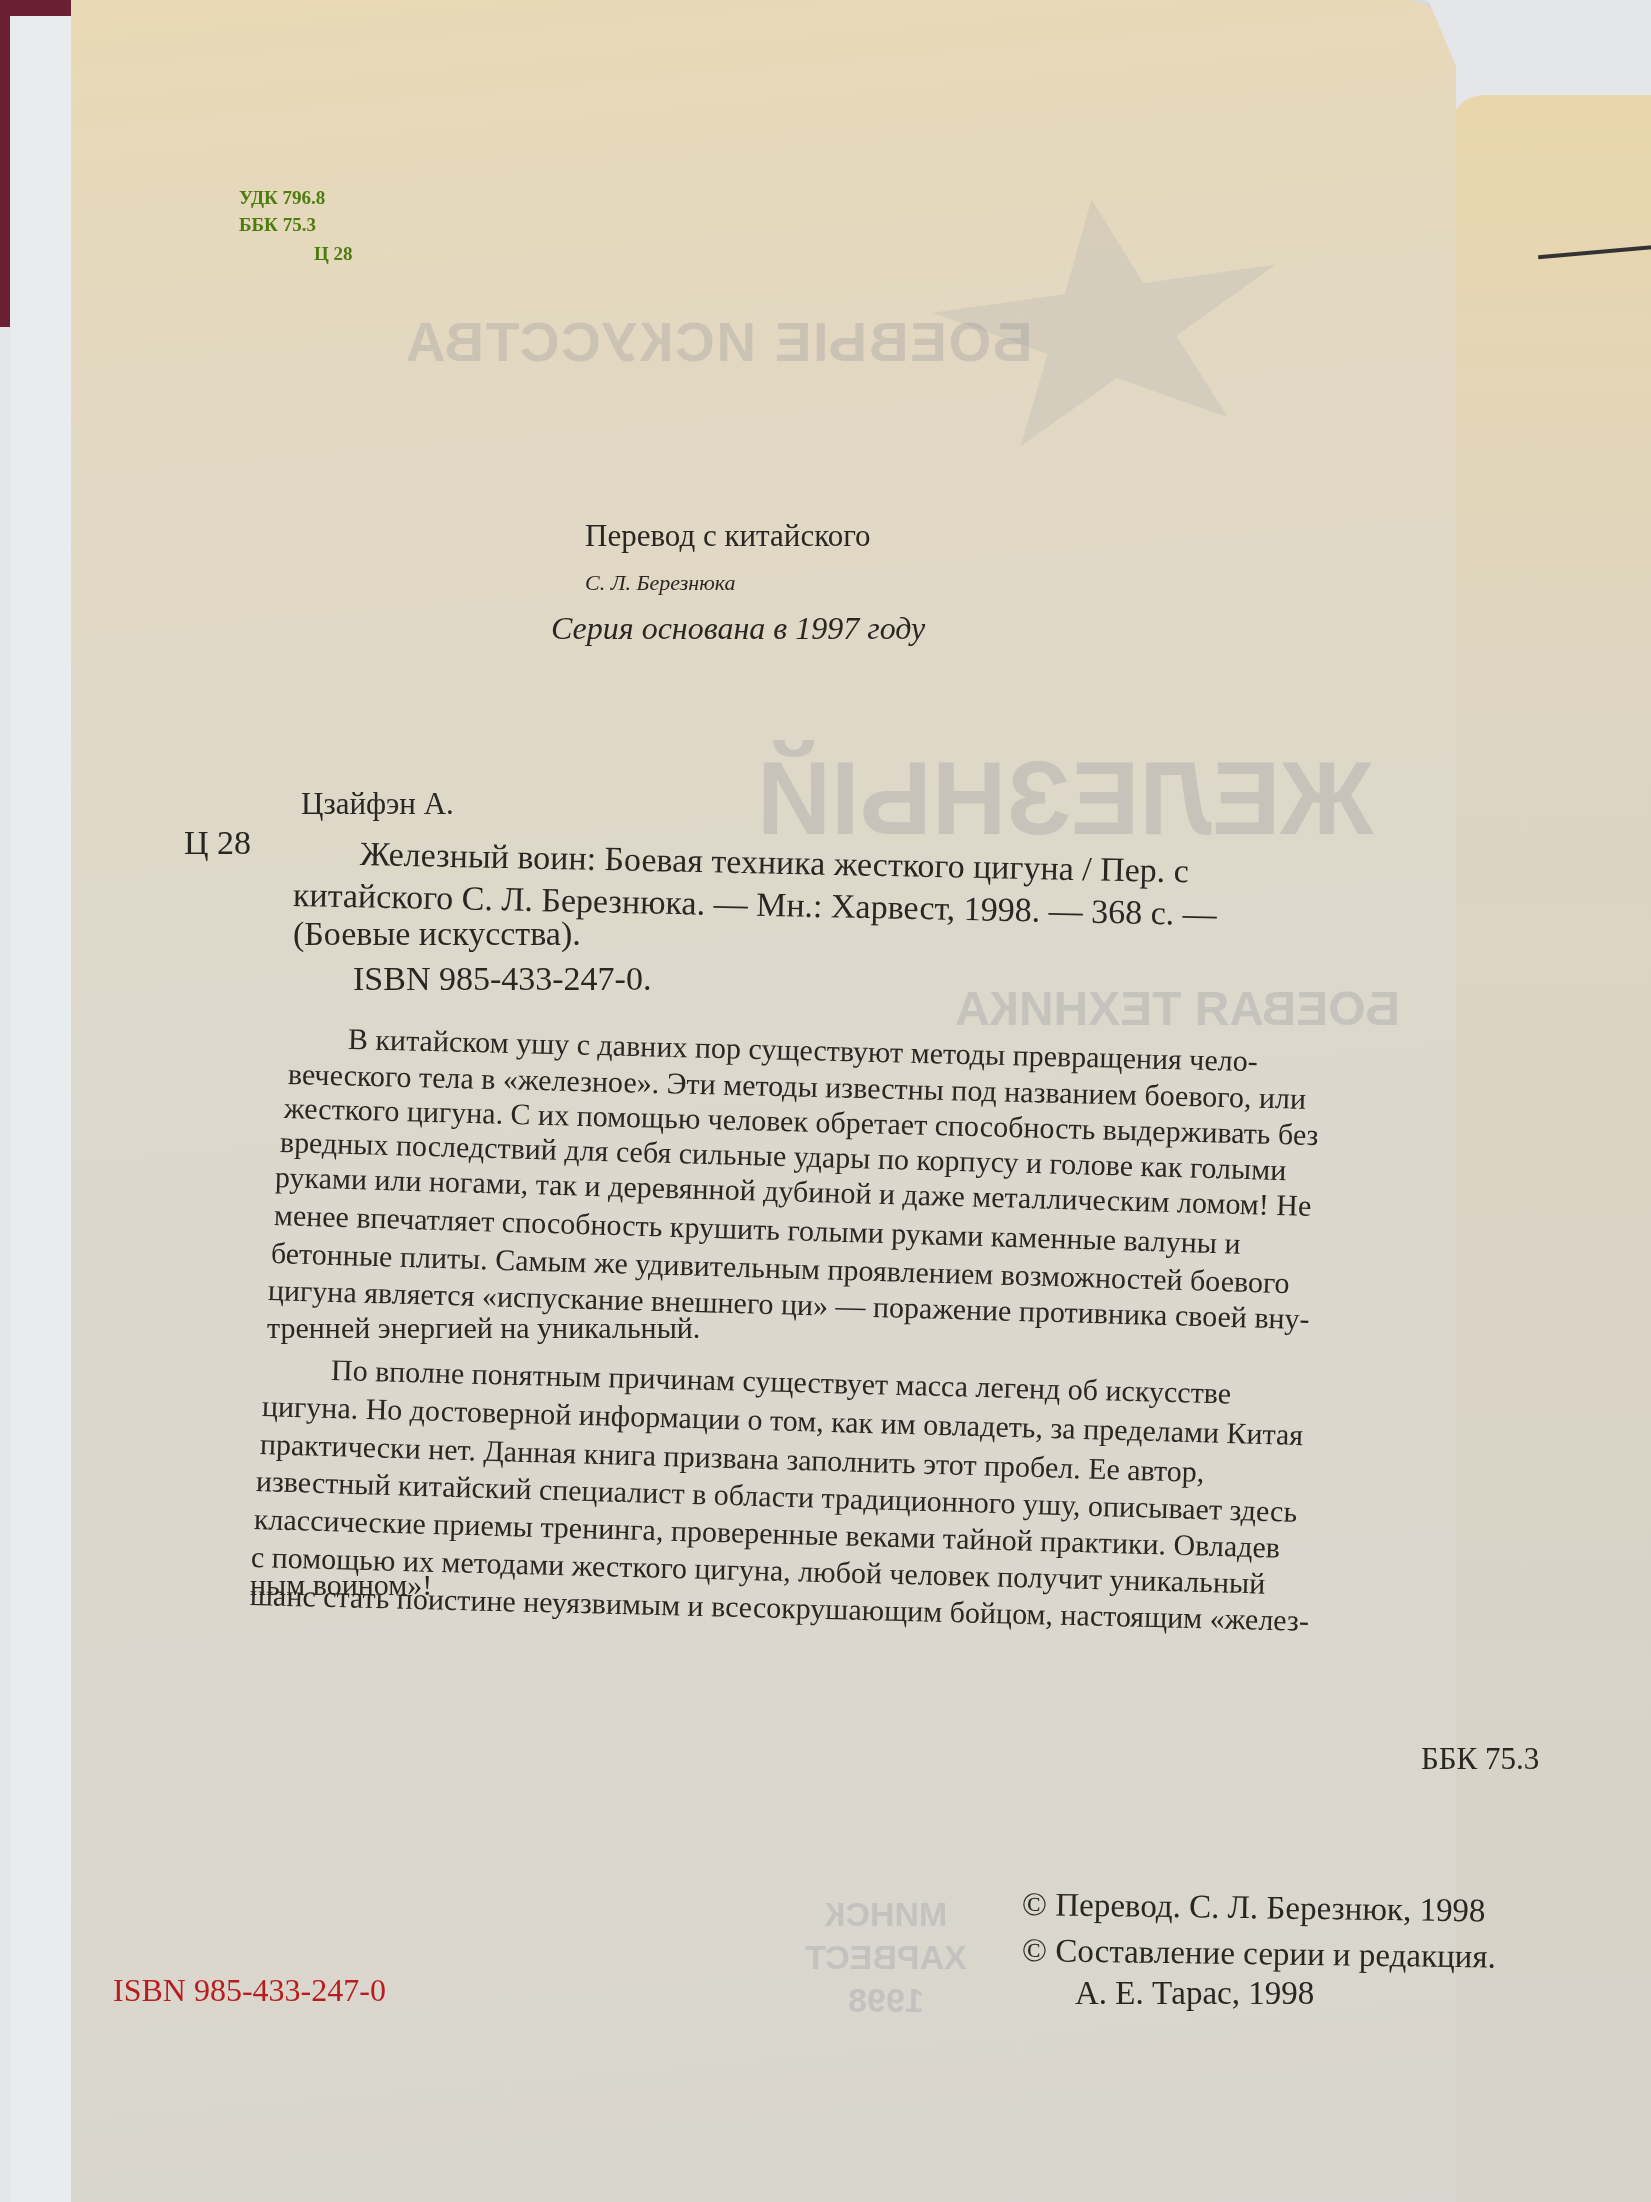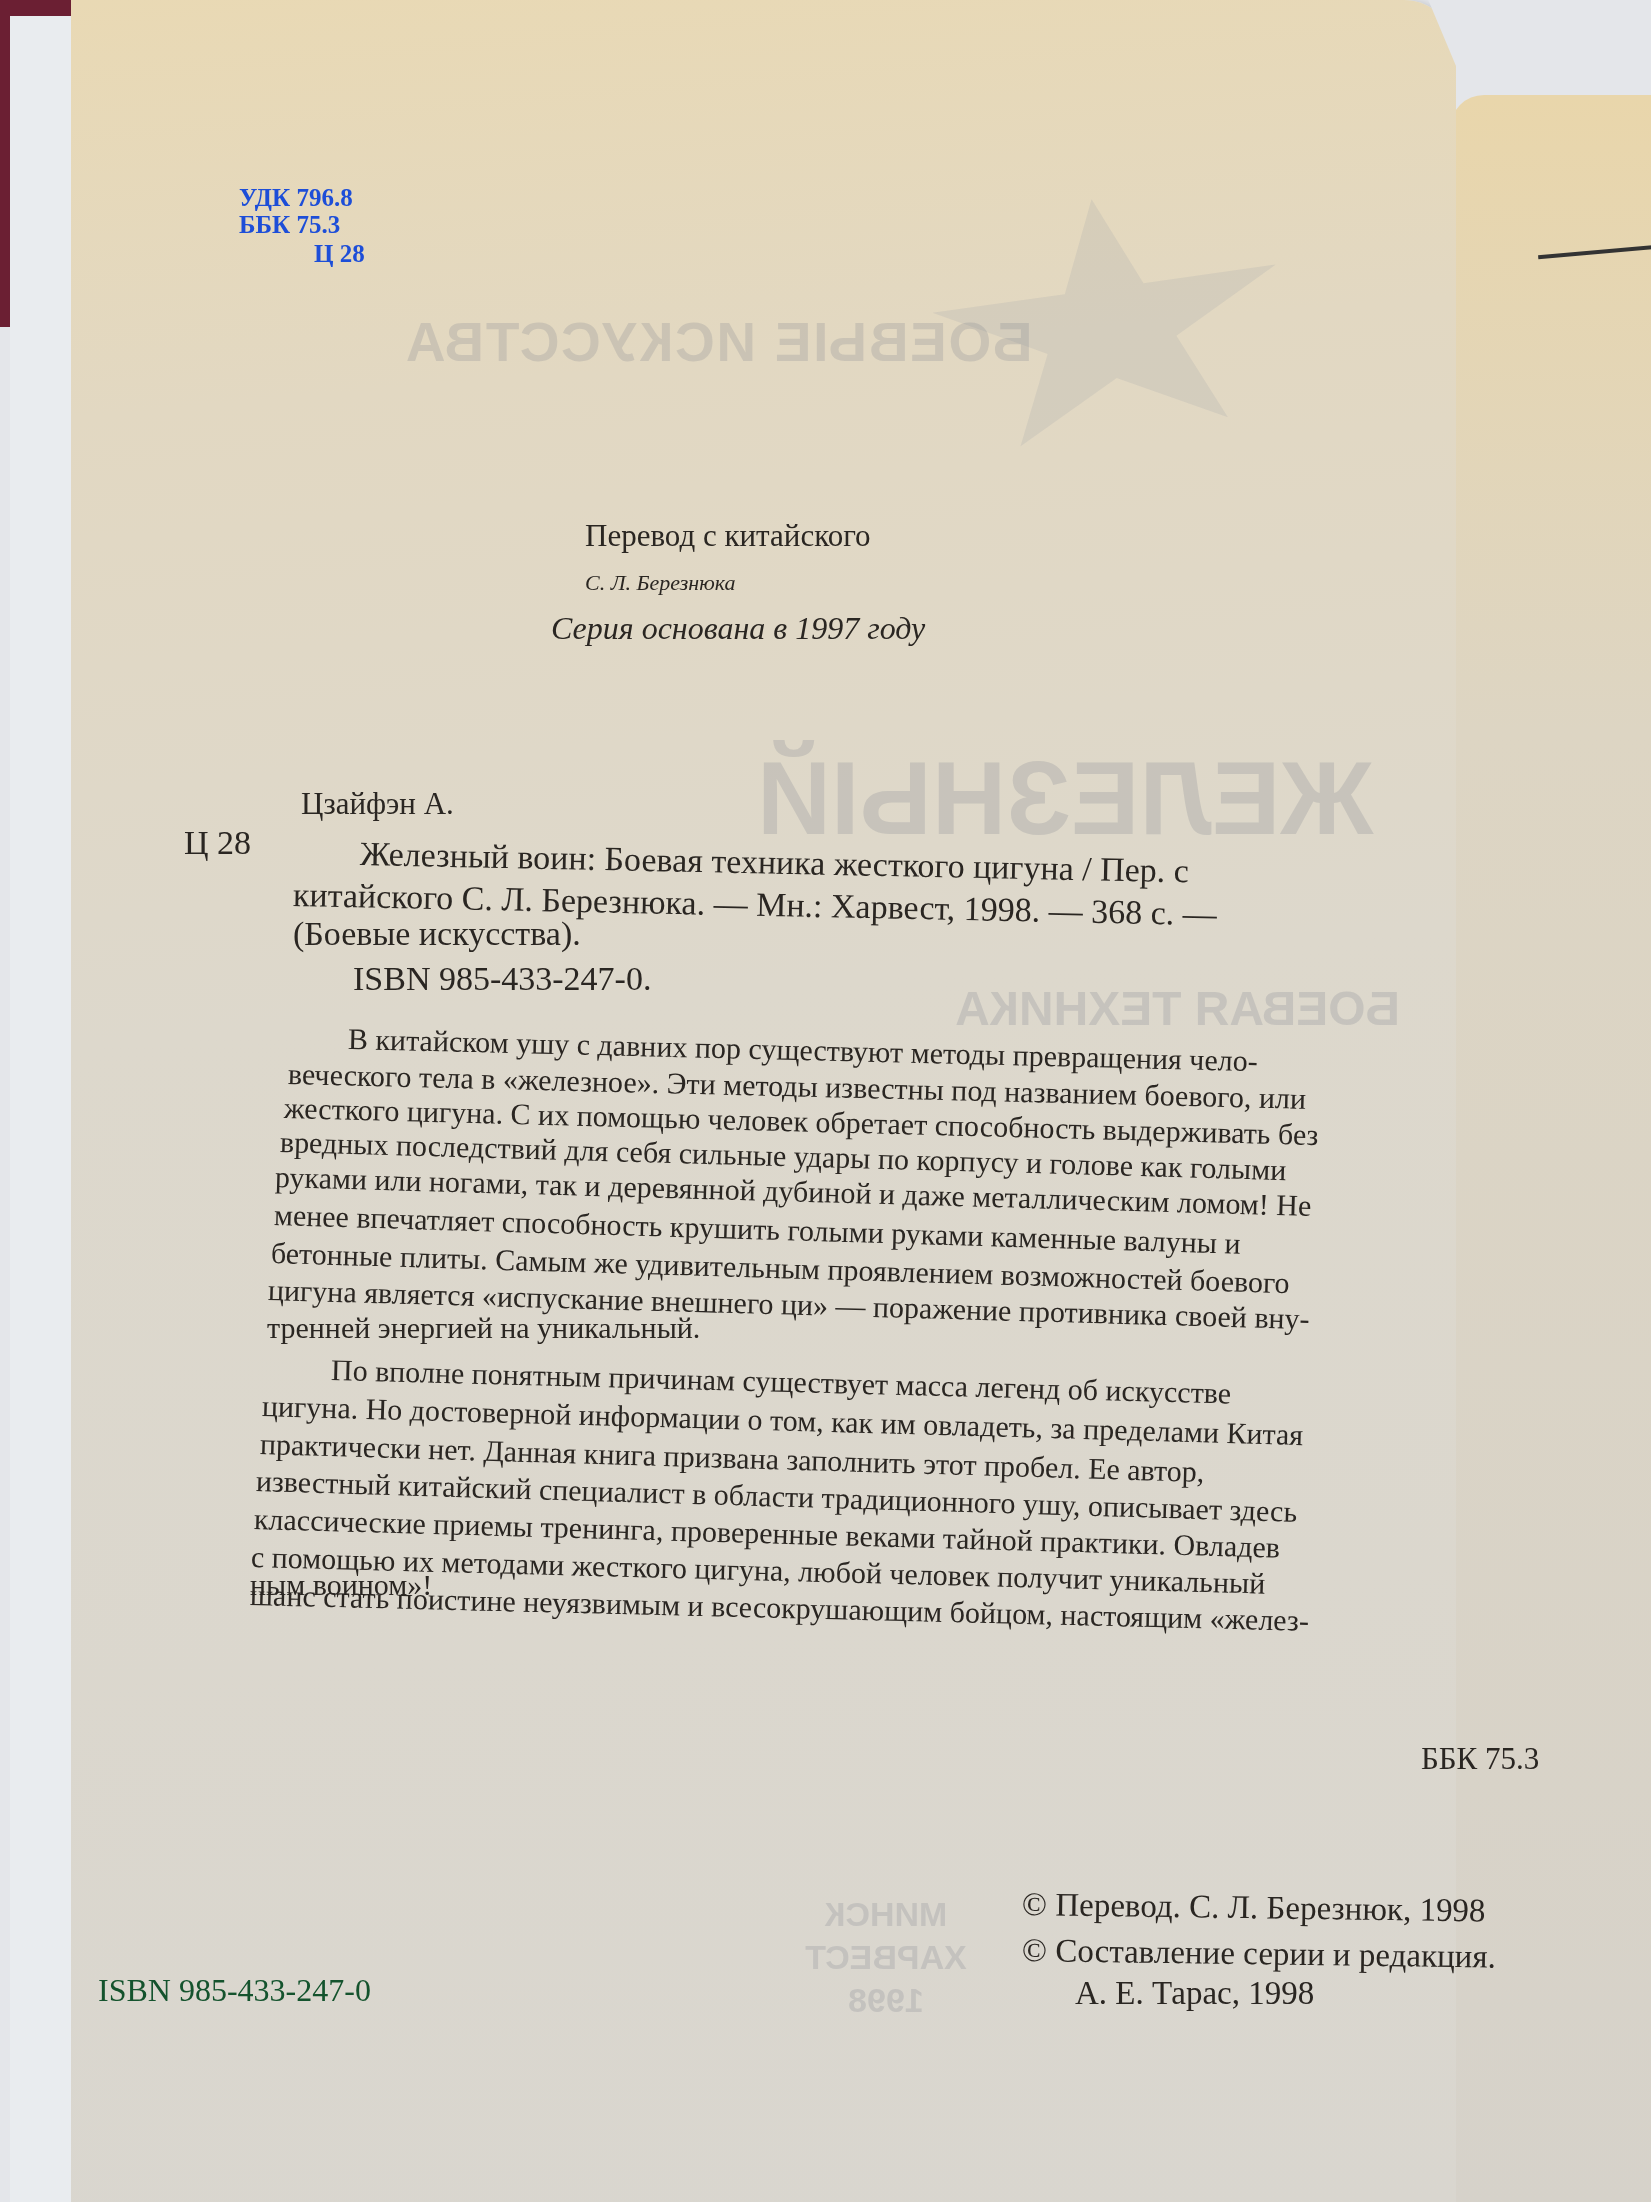--- a/index.html
+++ b/index.html
@@ -38,21 +38,21 @@
     .ghost { position: absolute; color: rgba(120,125,135,0.22); font-family: "Liberation Sans", sans-serif; font-weight: bold; transform: scaleX(-1); }
     .ghost-star {
       position: absolute; left: 929px; top: 198px; width: 361px; height: 258px;
       background: rgba(150,155,165,0.18);
       clip-path: polygon(50% 0%, 61% 35%, 98% 35%, 68% 57%, 79% 91%, 50% 70%, 21% 91%, 32% 57%, 2% 35%, 39% 35%);
       transform: rotate(-8deg);
     }
     .txt { position: absolute; white-space: nowrap; }
     .bold { font-weight: normal; }
     .ital { font-style: italic; }
-    .udk { left: 239px; font-size: 25px; line-height: 29px; font-weight: bold; color: #1d4ed8; }
+    .udk { left: 239px; font-size: 19px; line-height: 29px; font-weight: bold; color: #4d7c0f; }
     .center-block { left: 585px; width: 533px; font-size: 31px; }
     .bib { font-size: 34px; line-height: 38px; }
     .para-line { font-size: 30px; line-height: 34px; position: absolute; white-space: nowrap; }
   </style>
 </head>
 <body>
 
 <div class="cover-edge"></div>
 <div class="cover-top"></div>
 <div class="backdrop-white"></div>
@@ -104,14 +104,14 @@
   <div class="para-line" style="left:250px; top:1578px; transform:rotate(1.4deg); transform-origin:left;">шанс стать поистине неуязвимым и всесокрушающим бойцом, настоящим «желез-</div>
   <div class="para-line" style="left:250px; top:1568px;">ным  воином»!</div>
 </div>
 
 <div class="txt bold" style="left:1421px; top:1741px; font-size:31px;">ББК  75.3</div>
 
 <div class="txt" style="left:1022px; top:1886px; font-size:33px; transform:rotate(0.8deg); transform-origin:left;">©  Перевод.  С. Л. Березнюк, 1998</div>
 <div class="txt" style="left:1022px; top:1932px; font-size:33px; transform:rotate(0.8deg); transform-origin:left;">©  Составление  серии  и  редакция.</div>
 <div class="txt" style="left:1075px; top:1975px; font-size:33px;text-align:center;">А. Е. Тарас, 1998</div>
 
-<div class="txt bold" style="left:98px; top:1972px; font-size:32px; color:#14532d;">ISBN  985-433-247-0</div>
+<div class="txt bold" style="left:113px; top:1972px; font-size:32px; color:#b91c1c;">ISBN  985-433-247-0</div>
 
 
 </body></html>

